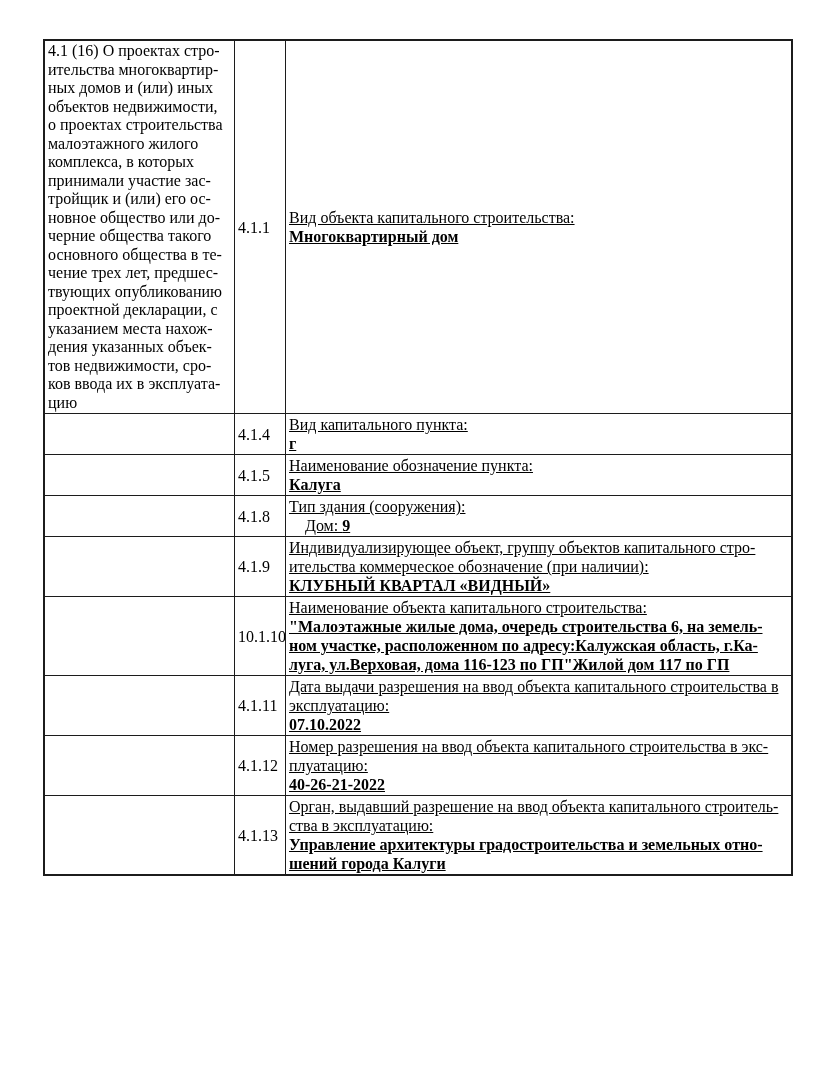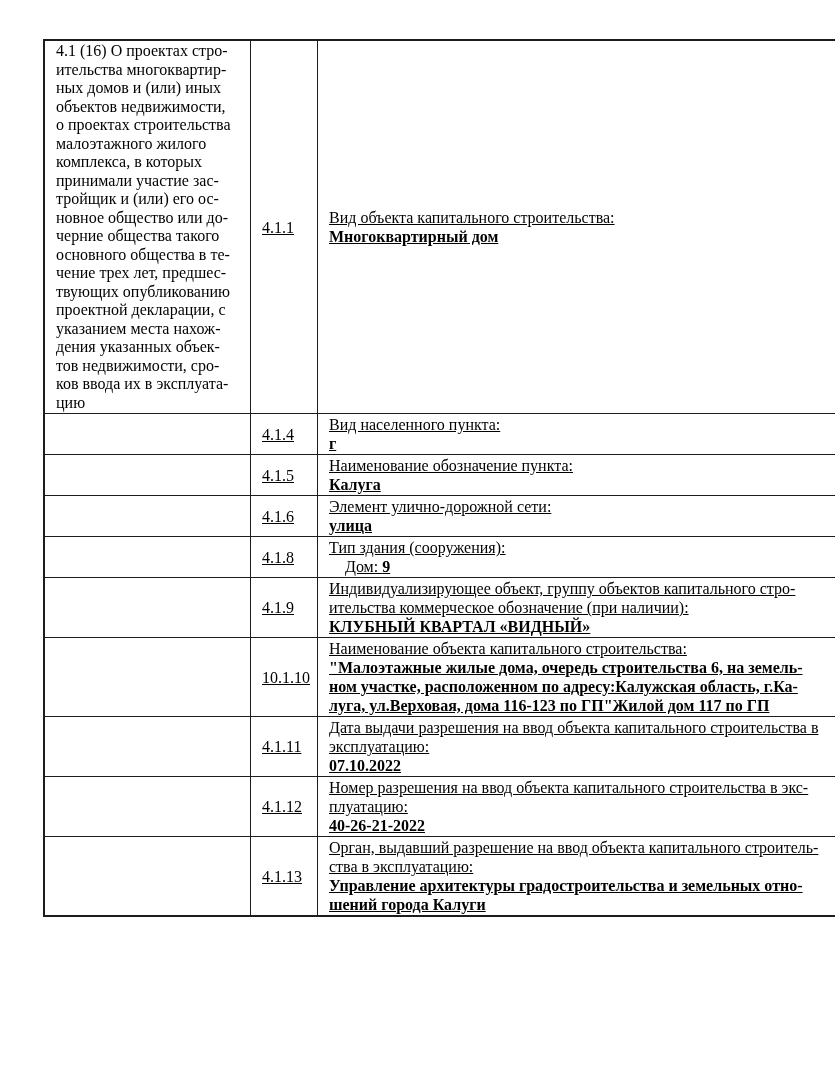--- a/index.html
+++ b/index.html
@@ -26,36 +26,36 @@
     top: 39px;
     width: 744px;
     border-collapse: collapse;
     table-layout: fixed;
     border: 2px solid #1c1c1c;
     font-size: 16px;
     line-height: 19px;
   }
   table.decl td {
     border: 1px solid #1c1c1c;
-    padding: 1px 11px;
+    padding: 1px 3px;
     vertical-align: middle;
     overflow: hidden;
   }
   td.c-desc { width: 183px; vertical-align: top; }
   td.c-num  { width: 44px;  }
   td.c-val  { width: 499px; text-decoration: underline; }
 
   .desc-text {
     white-space: pre-line;
     line-height: 18.5px;
     text-align: left;
   }
   tr.first-row td.c-desc { height: 366px; }
 
-  .num-text { display: block; text-decoration: underline; }
+  .num-text { display: block; }
 
   .field-label {
     white-space: pre-line;
     font-weight: normal;
   }
   .field-value {
     white-space: pre-line;
   }
   .v-prefix { font-weight: normal; margin-left: 16px; }
   .v-bold   { font-weight: bold; }
@@ -101,46 +101,36 @@
     </tr>
 
 
 
     <tr>
       <td class="c-desc"></td>
       <td class="c-num">
         <span class="num-text">4.1.4</span>
       </td>
       <td class="c-val">
-        <div class="field-label">Вид населенного пункта:</div>
+        <div class="field-label">Вид капитального пункта:</div>
         <div class="field-value"><span class="v-bold">г</span></div>
       </td>
     </tr>
 
     <tr>
       <td class="c-desc"></td>
       <td class="c-num">
         <span class="num-text">4.1.5</span>
       </td>
       <td class="c-val">
         <div class="field-label">Наименование обозначение пункта:</div>
         <div class="field-value"><span class="v-bold">Калуга</span></div>
       </td>
     </tr>
 
-    <tr>
-      <td class="c-desc"></td>
-      <td class="c-num">
-        <span class="num-text">4.1.6</span>
-      </td>
-      <td class="c-val">
-        <div class="field-label">Элемент улично-дорожной сети:</div>
-        <div class="field-value"><span class="v-bold">улица</span></div>
-      </td>
-    </tr>
 
 
     <tr>
       <td class="c-desc"></td>
       <td class="c-num">
         <span class="num-text">4.1.8</span>
       </td>
       <td class="c-val">
         <div class="field-label">Тип здания (сооружения):</div>
         <div class="field-value"><span class="v-prefix">Дом: </span><span class="v-bold">9</span></div>

